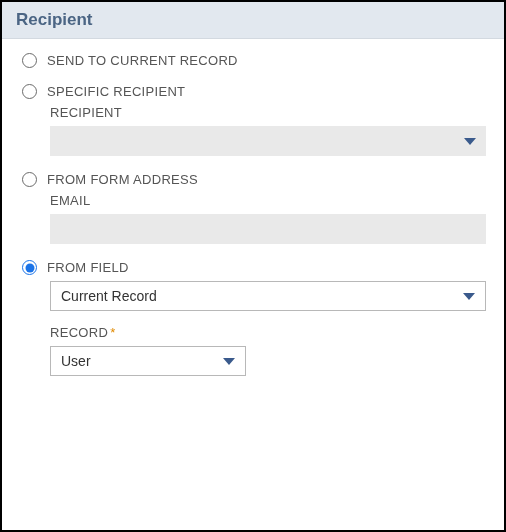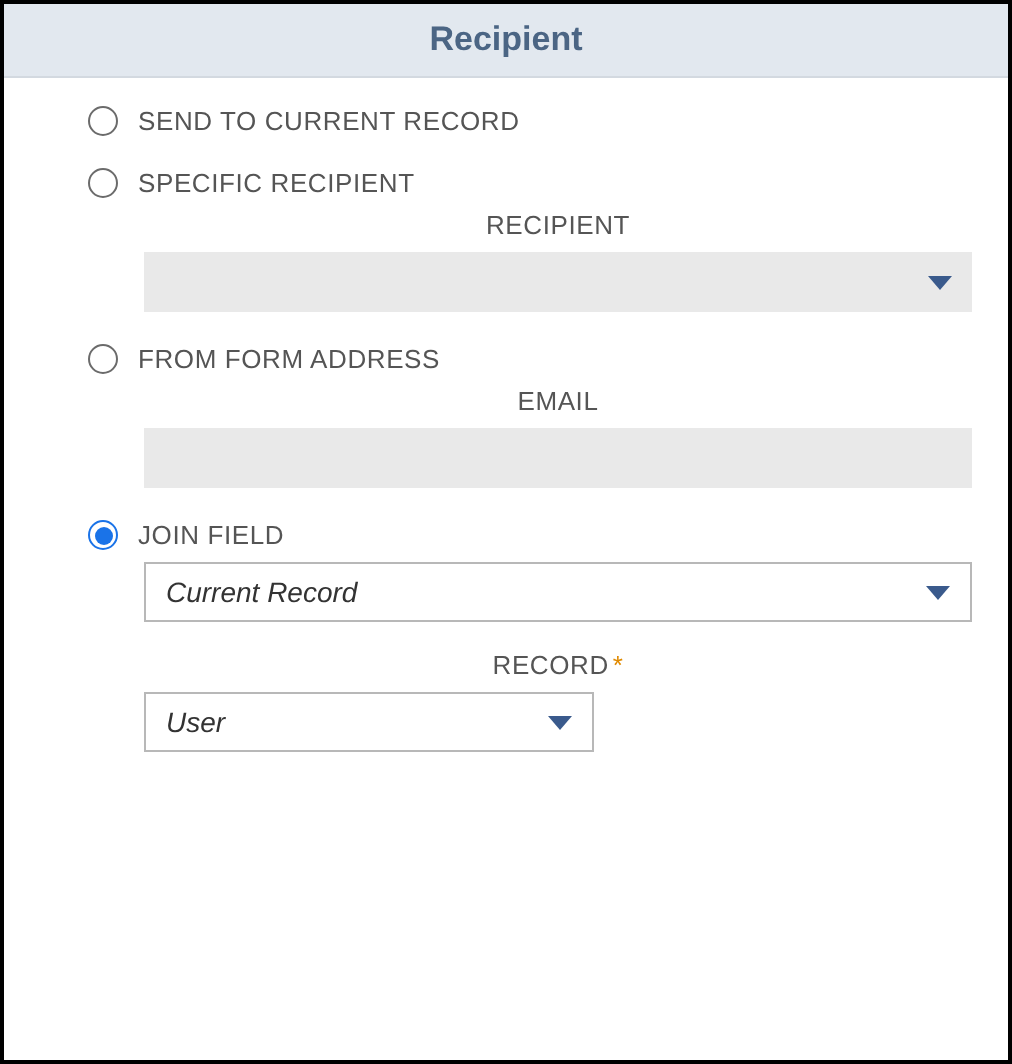--- a/index.html
+++ b/index.html
@@ -1,34 +1,34 @@
 <!DOCTYPE html>
 <html><head>
 <meta charset="utf-8">
 <style>
-  * { box-sizing: border-box; margin: 0; padding: 0; text-align: center; }
+  * { box-sizing: border-box; margin: 0; padding: 0; }
   body {
     font-family: "Segoe UI", Arial, sans-serif;
     background: #fff;
     width: 506px;
     height: 532px;
     border: 2px solid #000;
   }
   .panel-header {
     background: #e2e8ef;
     padding: 8px 14px;
     border-bottom: 1px solid #d3d9e0;
   }
   .panel-header-title {
     color: #4b6584;
     font-size: 17px;
     font-weight: 600;
   }
   .panel-body {
-    padding: 14px 18px 14px 42px;
+    padding: 14px 18px 14px 20px;
   }
   .radio-row {
     display: flex;
     align-items: center;
     margin-bottom: 6px;
     cursor: pointer;
   }
   .radio {
     width: 15px;
     height: 15px;
@@ -97,26 +97,25 @@
     display: flex;
     align-items: center;
     padding: 0 10px;
     cursor: pointer;
     justify-content: space-between;
   }
   .select-active.wide {
     width: 100%;
   }
   .select-active.narrow {
-    width: 225px;
+    width: 196px;
   }
   .select-value {
     color: #333;
     font-size: 14px;
-    font-style: italic;
   }
   .chevron-down {
     width: 0;
     height: 0;
     border-left: 6px solid transparent;
     border-right: 6px solid transparent;
     border-top: 7px solid #3a5a8c;
   }
   .spacer { height: 10px; }
 </style>
@@ -151,21 +150,21 @@
     <span class="radio"></span>
     <span class="radio-label">FROM FORM ADDRESS</span>
   </div>
   <div class="sub-block">
     <span class="field-label">EMAIL</span>
     <div class="input-disabled"></div>
   </div>
 
   <div class="radio-row">
     <span class="radio selected"></span>
-    <span class="radio-label">JOIN FIELD</span>
+    <span class="radio-label">FROM FIELD</span>
   </div>
   <div class="sub-block">
     <div class="select-active wide">
       <span class="select-value">Current Record</span>
       <span class="chevron-down"></span>
     </div>
     <div style="height:14px;"></div>
     <span class="field-label">
       <span>RECORD</span><span class="required">*</span>
     </span>

